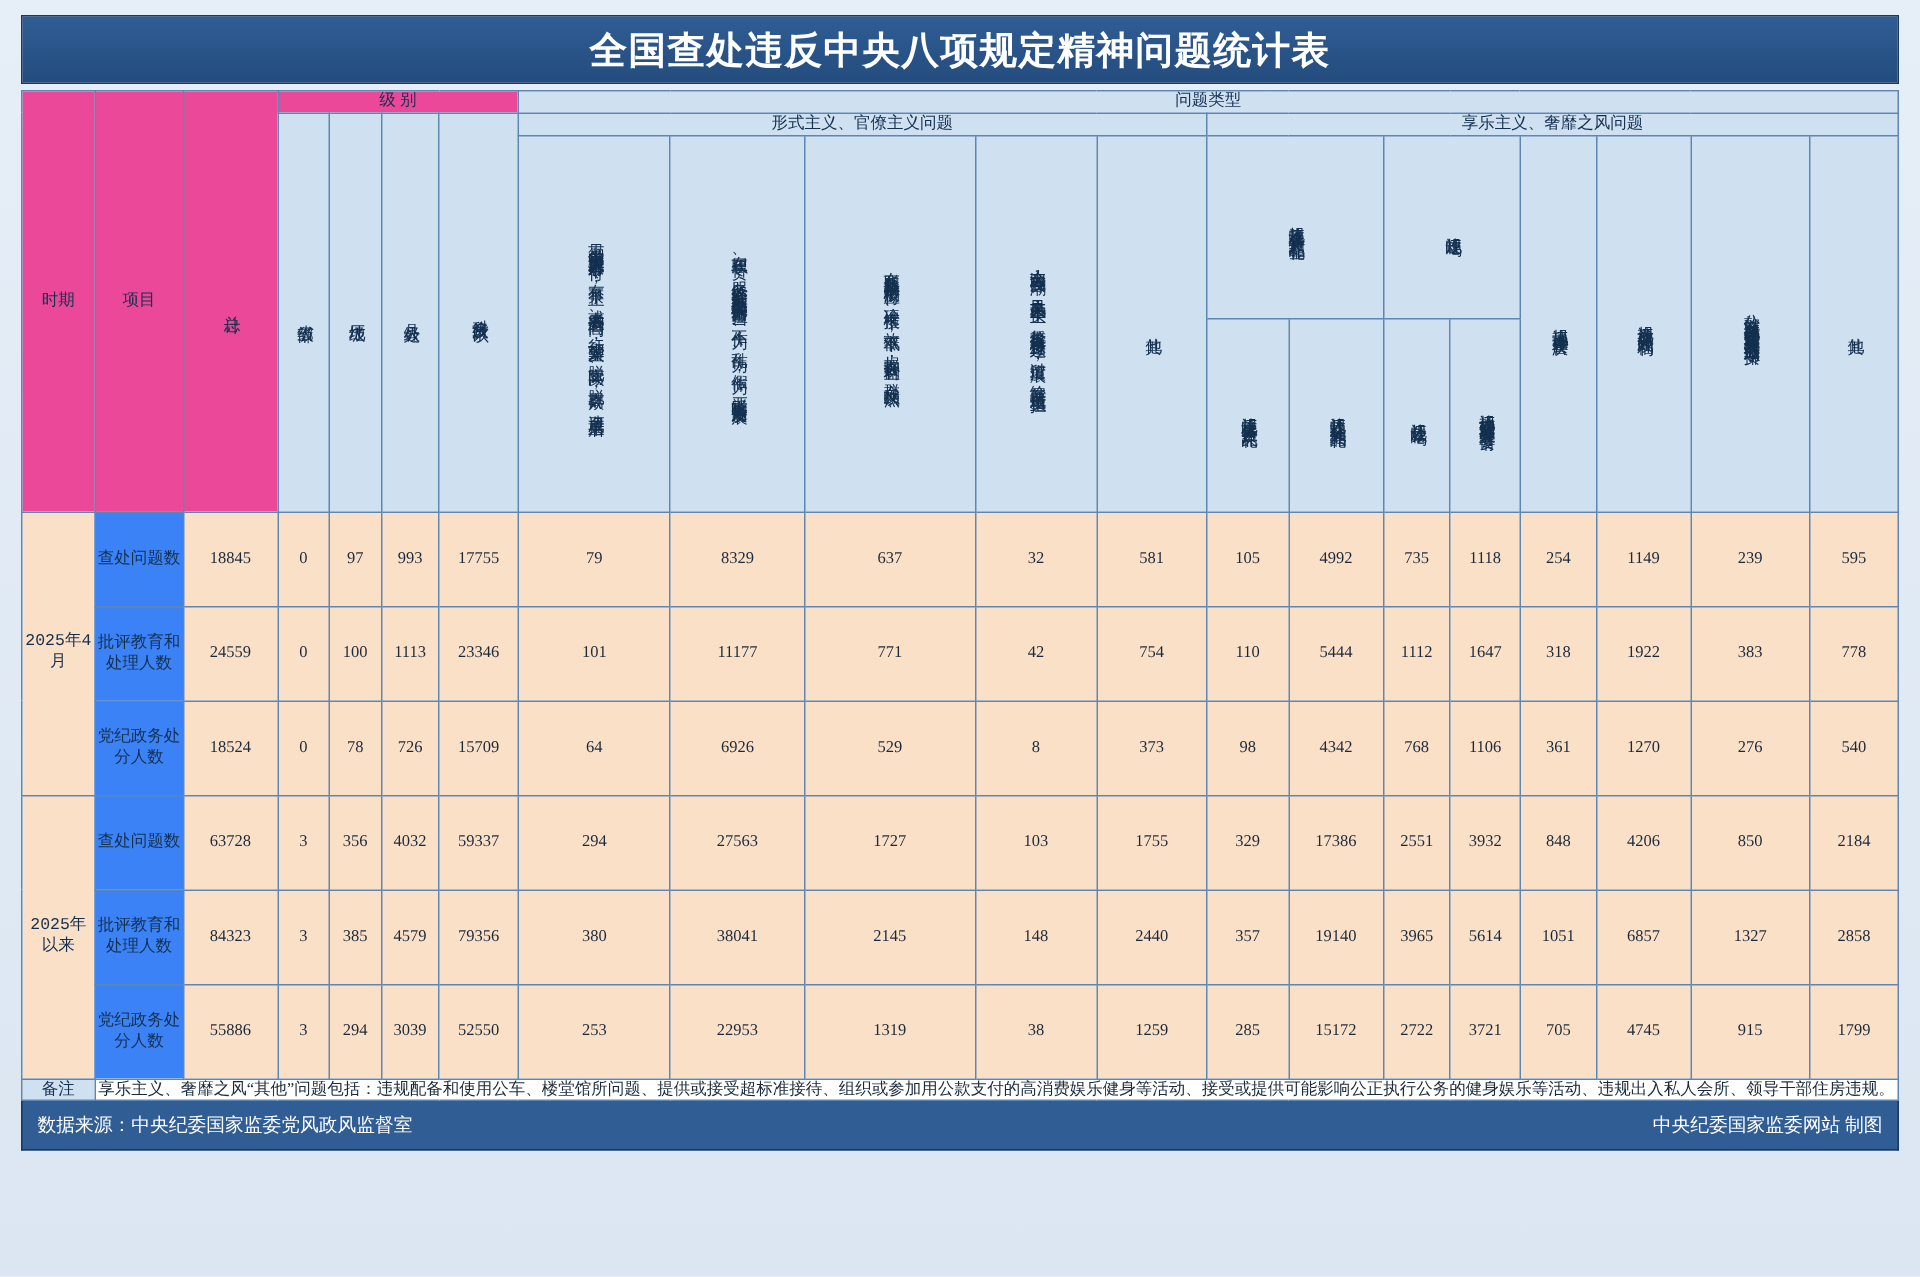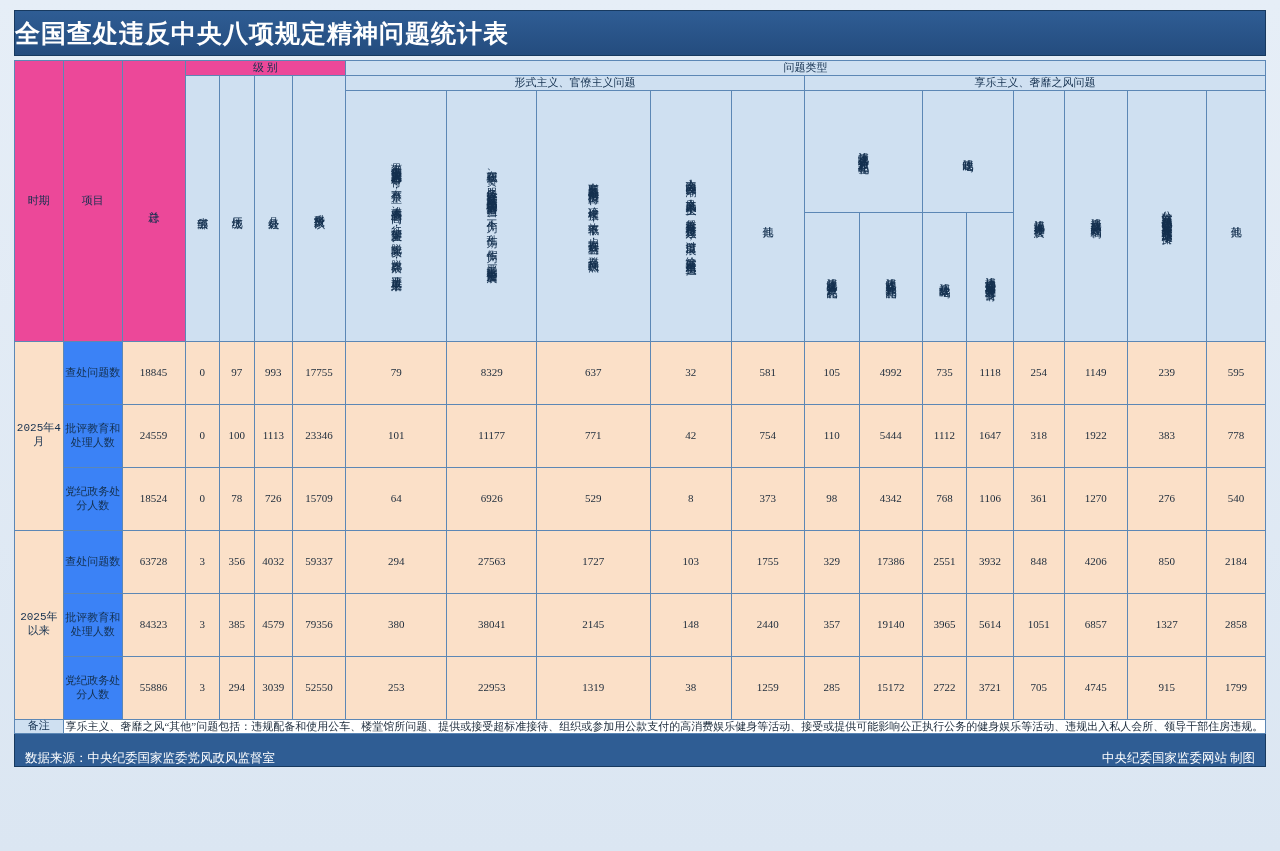--- a/index.html
+++ b/index.html
@@ -13,21 +13,21 @@
   .page{
     width:1280px;height:851px;
     box-sizing:border-box;
     padding:10px 14px 0 14px;
     background:linear-gradient(180deg,#e6eef7 0%,#dbe6f2 100%);
   }
   .title-bar{
     height:44px;
     background:linear-gradient(180deg,#2f5d94 0%,#244c7e 100%);
     border:1px solid #17395f;
-    display:flex;align-items:center;justify-content:flex-start;
+    display:flex;align-items:center;justify-content:center;
     margin-bottom:4px;
   }
   .title-bar .title{
     color:#ffffff;
     font-family:"Liberation Serif","DejaVu Serif",serif;
     font-weight:bold;
     font-size:25px;
     letter-spacing:1px;
   }
   table.main{
@@ -96,41 +96,41 @@
   .periodlabel{
     background:#fbe0c8;
     font-family:Liberation Mono, monospace;
     font-size:12px;
     font-weight:bold;
     color:#14304f;
     line-height:1.35;
   }
   .note-label{
     background:#cfe0f1;
-    font-family:Liberation Mono, monospace;
+    font-family:Liberation Serif, serif;
     font-size:13px;
     font-weight:bold;
     color:#14304f;
   }
   .note-text{
     background:#ffffff;
     text-align:left;
     font-family:"Liberation Serif","DejaVu Serif",serif;
     font-size:12.5px;
     line-height:1.7;
     padding:6px 10px;
     color:#1b2a3a;
   }
   .footer{
     width:1252px;
     height:26px;
     background:#2f5d94;
     border:1px solid #17395f;
     border-top:none;
-    display:flex;align-items:flex-start;justify-content:space-between;
+    display:flex;align-items:center;justify-content:space-between;
     color:#ffffff;
     font-family:"Liberation Serif","DejaVu Serif",serif;
     font-size:12.5px;
     padding:16px 10px;
     box-sizing:border-box;
   }
 </style>
 </head>
 <body>
 

